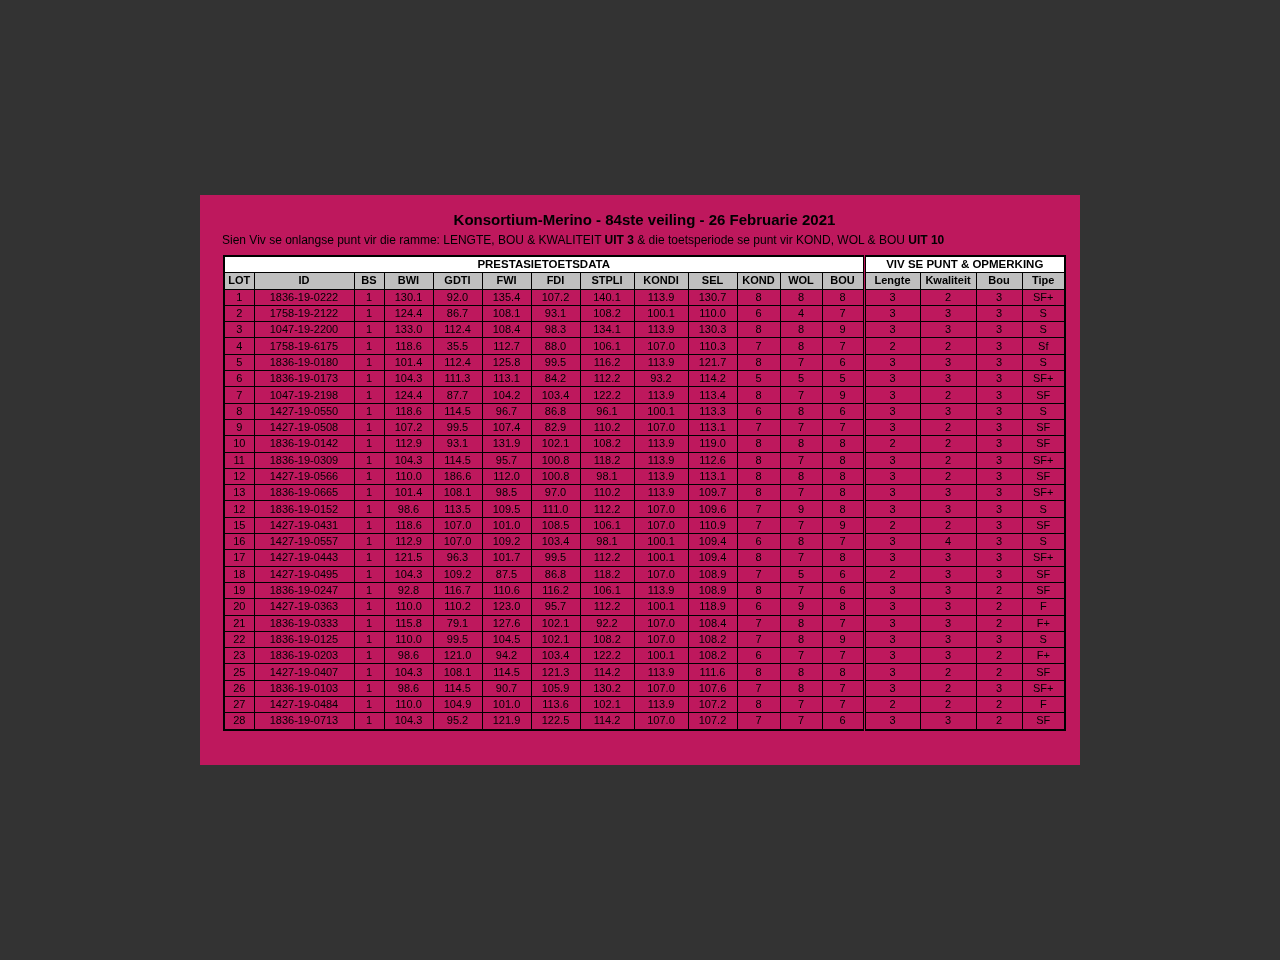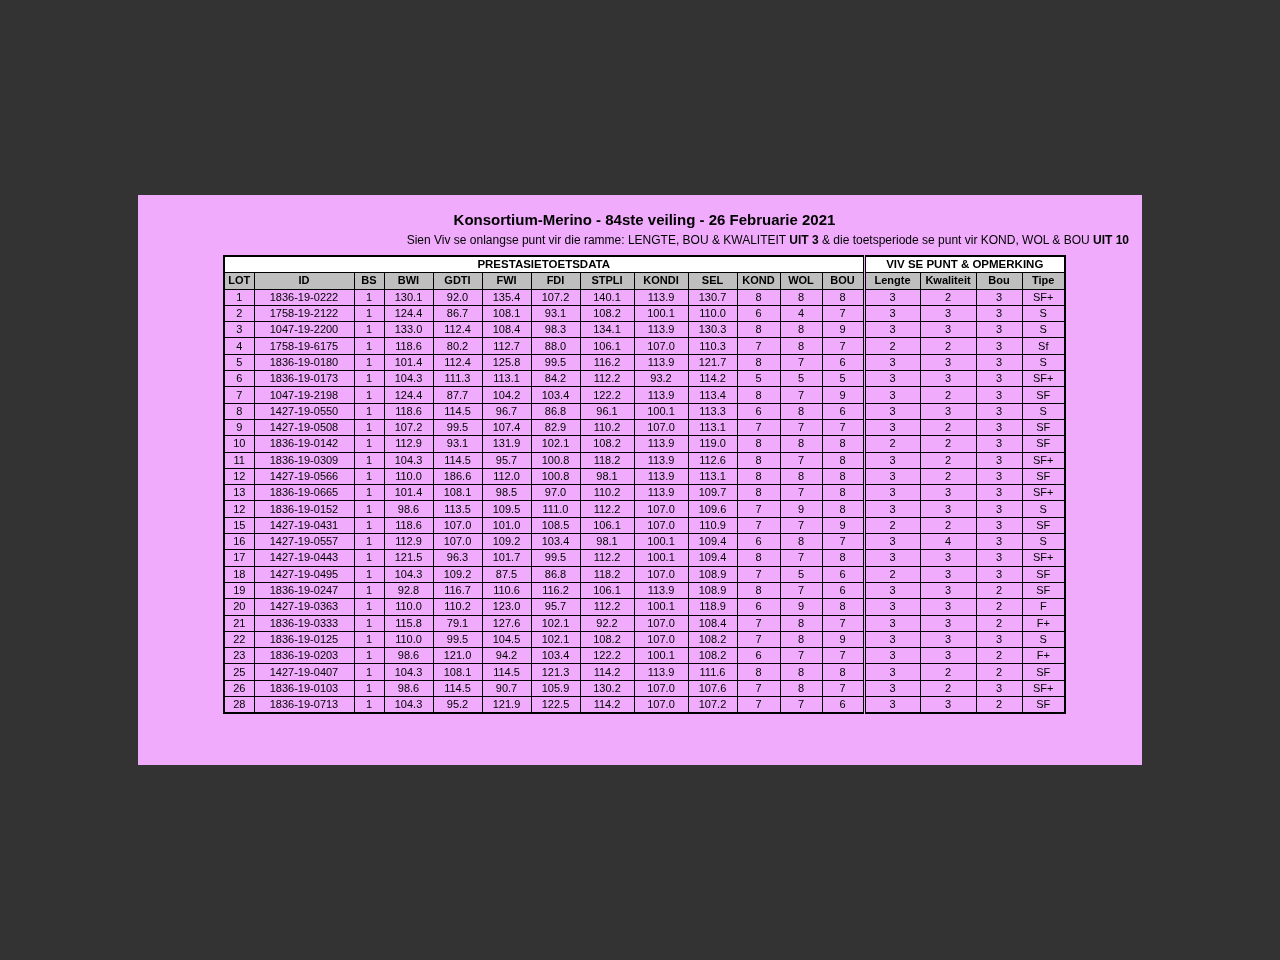--- a/index.html
+++ b/index.html
@@ -7,34 +7,34 @@
     width:1280px;height:960px;
     background:#333333;
     font-family:"Liberation Sans",sans-serif;
     overflow:hidden;
   }
   .viewport{
     width:1280px;height:960px;
     display:flex;align-items:center;justify-content:center;
   }
   .page{
-    width:1004px;height:570px;
-    background:#f0abfc;
+    width:880px;height:570px;
+    background:#be185d;
     box-sizing:border-box;
     padding:12px 13px 0 22px;
   }
   .title{
     text-align:center;
     font-size:15px;
     font-weight:bold;
     color:#000;
     margin-top:4px;
   }
   .subtitle{
-    text-align:right;
+    text-align:left;
     font-size:12px;
     color:#000;
     margin-top:5px;
     margin-bottom:8px;
   }
   .subtitle .em{font-weight:bold;}
   table.data{
     border-collapse:collapse;
     table-layout:fixed;
     margin:7px auto;
@@ -173,21 +173,21 @@
             <td class="sep">3</td>
             <td>3</td>
             <td>3</td>
             <td>S</td>
           </tr>
           <tr>
             <td>4</td>
             <td>1758-19-6175</td>
             <td>1</td>
             <td>118.6</td>
-            <td>80.2</td>
+            <td>35.5</td>
             <td>112.7</td>
             <td>88.0</td>
             <td>106.1</td>
             <td>107.0</td>
             <td>110.3</td>
             <td>7</td>
             <td>8</td>
             <td>7</td>
             <td class="sep">2</td>
             <td>2</td>
@@ -587,20 +587,39 @@
             <td>107.6</td>
             <td>7</td>
             <td>8</td>
             <td>7</td>
             <td class="sep">3</td>
             <td>2</td>
             <td>3</td>
             <td>SF+</td>
           </tr>
           <tr>
+            <td>27</td>
+            <td>1427-19-0484</td>
+            <td>1</td>
+            <td>110.0</td>
+            <td>104.9</td>
+            <td>101.0</td>
+            <td>113.6</td>
+            <td>102.1</td>
+            <td>113.9</td>
+            <td>107.2</td>
+            <td>8</td>
+            <td>7</td>
+            <td>7</td>
+            <td class="sep">2</td>
+            <td>2</td>
+            <td>2</td>
+            <td>F</td>
+          </tr>
+          <tr>
             <td>28</td>
             <td>1836-19-0713</td>
             <td>1</td>
             <td>104.3</td>
             <td>95.2</td>
             <td>121.9</td>
             <td>122.5</td>
             <td>114.2</td>
             <td>107.0</td>
             <td>107.2</td>

